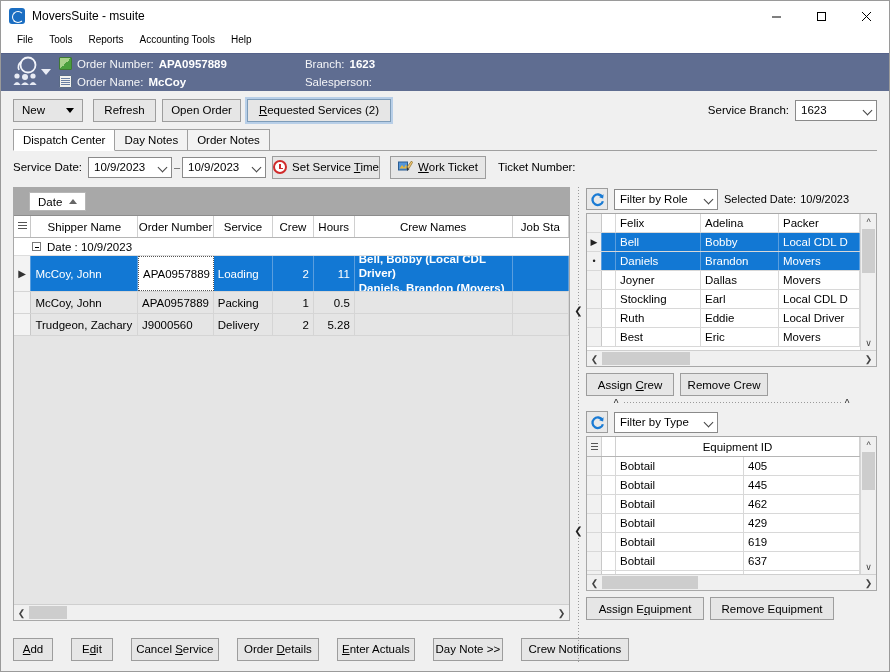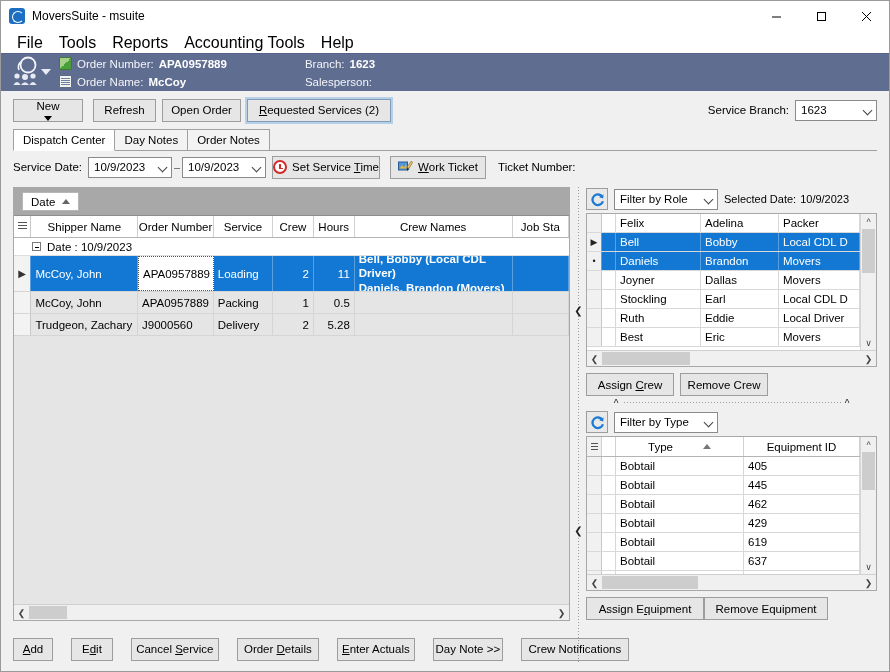--- a/index.html
+++ b/index.html
@@ -39,21 +39,21 @@
     width: 45px; height: 31px;
     display: flex; align-items: center; justify-content: center;
     font-size: 13px; color: #000; background: #fff;
   }
   .win-btn svg { display: block; }
 
   
   .menubar {
     height: 21px; background: #ffffff;
     display: flex; padding-left: 8px;
-    font-size: 16px; color: #000;
+    font-size: 10px; color: #000;
   }
   .menu-item { padding: 2px 8px; cursor: default; }
 
   
   .order-header {
     height: 38px; background: #5f6d91;
     display: flex; align-items: center;
     padding: 0 10px; color: #ffffff; font-size: 11.5px;
     border-top: 1px solid #55628a;
   }
@@ -90,21 +90,21 @@
   }
   .btn {
     background: #e6e6e6;
     border: 1px solid #9d9d9d;
     font-family: "Liberation Sans", sans-serif;
     font-size: 11.5px; color: #000;
     height: 23px; padding: 0 10px;
     display: inline-flex; align-items: center; justify-content: center;
     cursor: default; white-space: nowrap;
   }
-  .btn-new { width: 70px; justify-content: space-between; padding: 0 8px; flex-direction: column; }
+  .btn-new { width: 70px; justify-content: space-between; padding: 0 8px; }
   .btn-caret {
     width: 0; height: 0; border-left: 4px solid transparent;
     border-right: 4px solid transparent; border-top: 5px solid #000;
   }
   .btn.focused {
     outline: 2px solid #b8cfe8; outline-offset: 0px;
     border-color: #7f9db9;
   }
   .gap6 { width: 6px; } .gap10 { width: 10px; }
   .svc-branch {
@@ -186,21 +186,21 @@
   .left-panel {
     position: absolute; left: 0; top: 0; width: 557px; bottom: 0;
   }
   .grid-outer {
     position: absolute; left: 0; right: 0; top: 0; bottom: 42px;
     background: #ffffff; border: 1px solid #a8a8a8;
     display: flex; flex-direction: column;
   }
   .group-bar {
     height: 28px; background: #a8a8a8;
-    display: flex; align-items: center; padding-left: 8px;
+    display: flex; align-items: center; padding-left: 15px;
     border-bottom: 1px solid #8d8d8d;
   }
   .group-chip {
     background: #ffffff; border: 1px solid #b6b6b6;
     height: 19px; padding: 0 8px;
     display: inline-flex; align-items: center; gap: 7px;
     font-size: 11.5px; color: #000;
   }
   .sort-asc {
     width: 0; height: 0; border-left: 4px solid transparent;
@@ -708,24 +708,20 @@
       </div>
 
       <div class="rgrid" style="height:155px; margin-top:2px">
         <div style="display:flex; flex:1; overflow:hidden">
           <div style="flex:1; display:flex; flex-direction:column; overflow:hidden">
             <div class="rgrid-head">
               <div class="rgh" style="width:15px; background:#f1f1f1">
                   <span class="menu-glyph" style="width:7px;height:8px"></span>
                 </div>
               <div class="rgh" style="width:14px"></div>
-              <div class="rgh" style="width:128px">
-                <span>Type</span>
-                <span class="sort-asc" style="border-bottom-color:#777; margin-left:30px"></span>
-              </div>
               <div class="rgh" style="flex:1">Equipment ID</div>
             </div>
             <div style="flex:1; overflow:hidden">
               <div class="rrow">
                 <div class="rcell ind"></div>
                 <div class="rcell" style="width:14px"></div>
                 <div class="rcell" style="width:128px">Bobtail</div>
                 <div class="rcell" style="flex:1">405</div>
               </div>
               <div class="rrow">
@@ -776,21 +772,21 @@
         </div>
         <div class="hscroll">
           <div class="hs-arrow">❮</div>
           <div class="hs-track">
             <div class="hs-thumb" style="left:0; width:96px"></div>
           </div>
           <div class="hs-arrow">❯</div>
         </div>
       </div>
 
-      <div style="display:flex; margin-top:6px">
+      <div style="display:flex; gap:6px; margin-top:6px">
         <div class="btn" style="width:118px">
             <span>Assign E<span class="u">q</span>uipment</span>
           </div>
         <div class="btn" style="width:124px">Remove Equipment</div>
       </div>
 
     </div>
   </div>
 </div>
 

